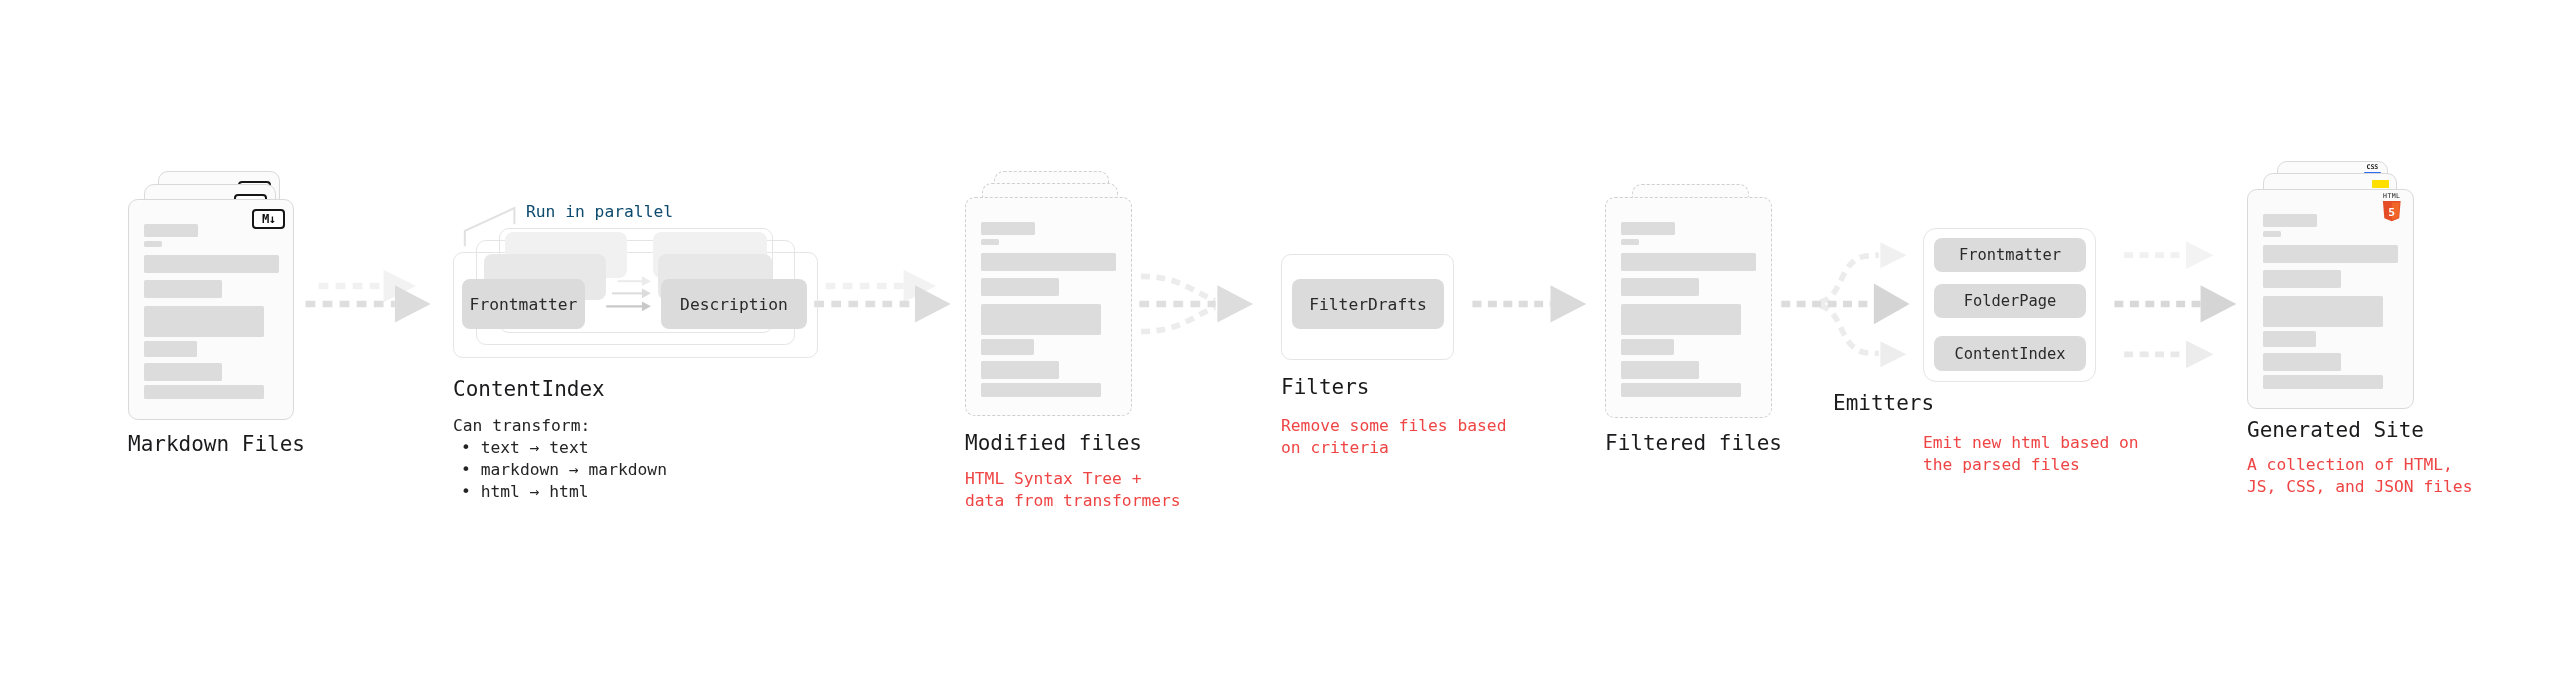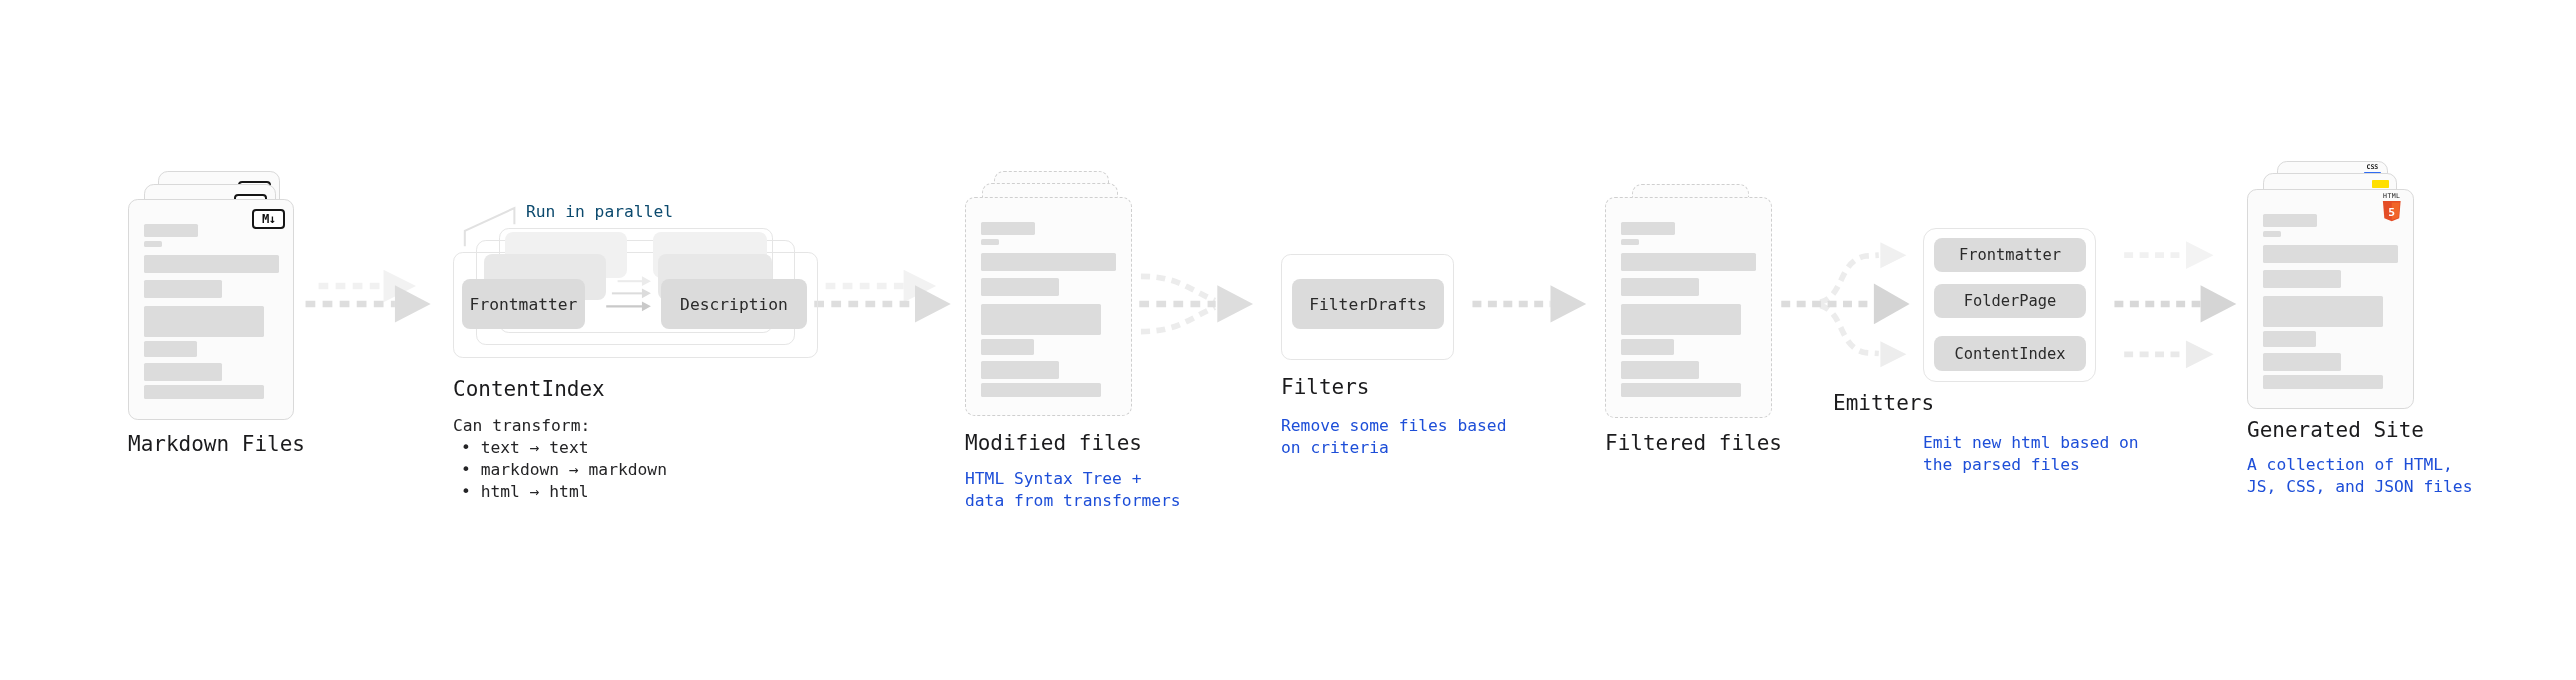--- a/index.html
+++ b/index.html
@@ -30,21 +30,21 @@
   .frame{position:absolute;border:1.6px solid #e5e5e5;border-radius:9.8px;box-sizing:border-box;background:transparent}
   .frame.filled{background:#fff}
   .btn{position:absolute;background:#dbdbdb;border-radius:8.1px;display:flex;align-items:center;justify-content:center;
        font-size:16.3px;color:#2a2a2a;box-sizing:border-box;white-space:nowrap}
   .btn.ghost1{background:#e8e8e8}
   .btn.ghost2{background:#f1f1f1}
   .btn.pill{font-size:15.4px}
 
   
   .sec-title{position:absolute;font-size:21px;font-weight:500;line-height:1.1;white-space:nowrap;color:#1b1b1d}
-  .sec-desc{position:absolute;font-size:16.3px;line-height:22px;white-space:pre-line;color:#1d4ed8}
+  .sec-desc{position:absolute;font-size:16.3px;line-height:22px;white-space:pre-line;color:#ef4444}
   .bullets{position:absolute;font-size:16.3px;line-height:22px;color:#242426}
   .bullets .bl{padding-left:8.1px;white-space:nowrap}
   .note{position:absolute;font-size:16.3px;color:#0c4a6e;white-space:nowrap}
 </style>
 </head>
 <body>
 
 <div class="canvas">
 
   <svg class="overlay" width="2576" height="681" viewBox="0 0 3170 838">

